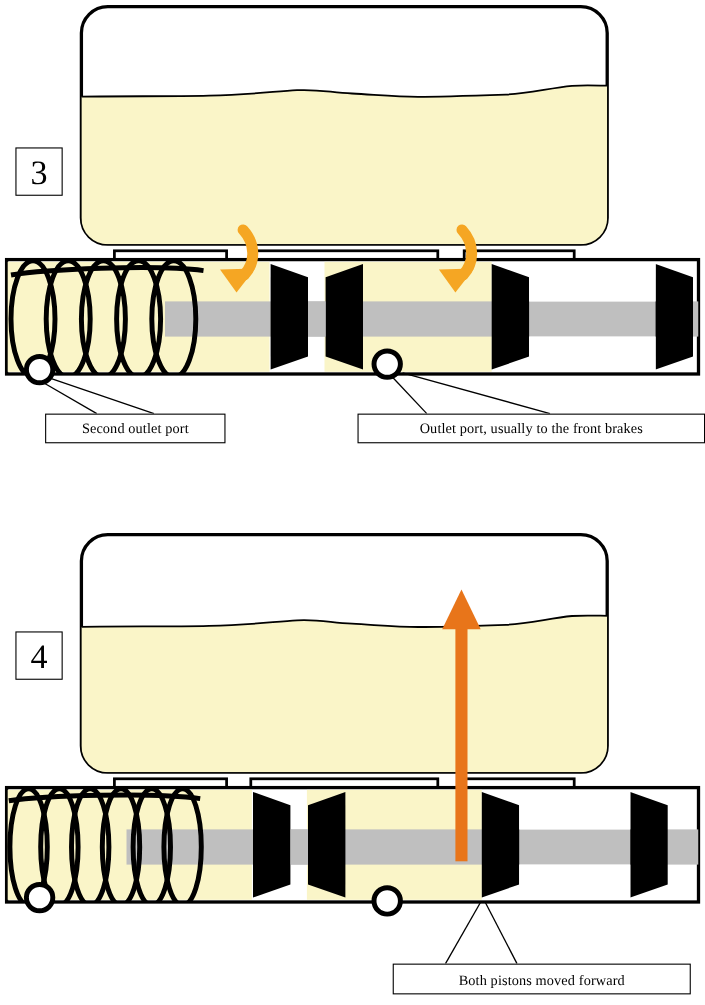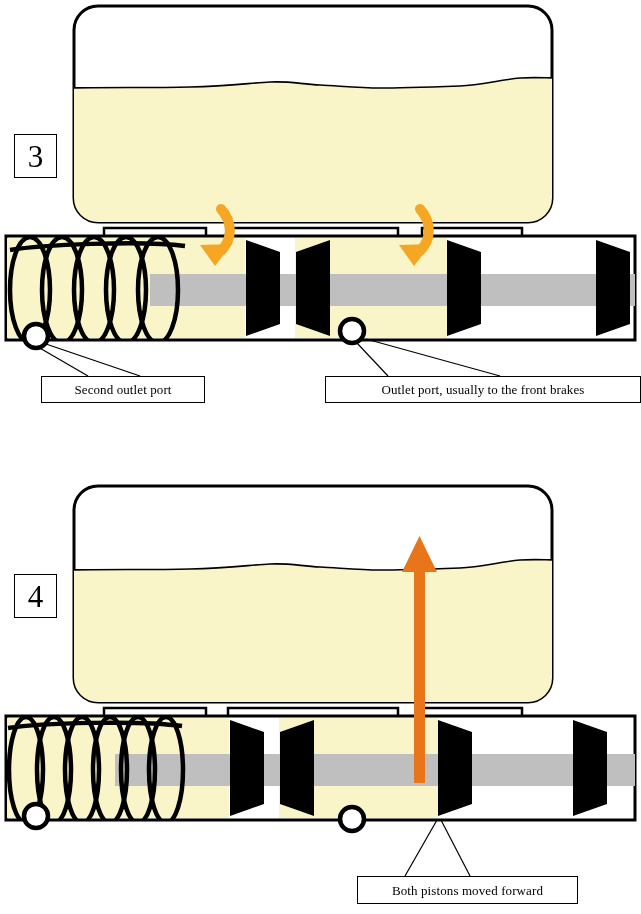--- a/index.html
+++ b/index.html
@@ -58,21 +58,21 @@
   .step-num {
     font-size: 31px;
     line-height: 1;
   }
   
   #step-box-3 { left: 14px; top: 134px; width: 43px; height: 44px; }
   #step-box-4 { left: 14px; top: 574px; width: 43px; height: 44px; }
 
   #callout-second-outlet { left: 41px; top: 376px; width: 164px; height: 27px; }
   #callout-outlet-front  { left: 325px; top: 376px; width: 316px; height: 27px; align-items: center; }
-  #callout-both-pistons  { left: 357px; top: 876px; width: 221px; height: 28px; }
+  #callout-both-pistons  { left: 357px; top: 876px; width: 271px; height: 28px; }
 </style>
 </head>
 <body>
 
 <div class="stage">
 
   <svg class="diagram" viewBox="0 0 641 914" xmlns="http://www.w3.org/2000/svg">
     <defs>
 
       <clipPath id="clipRes3">

